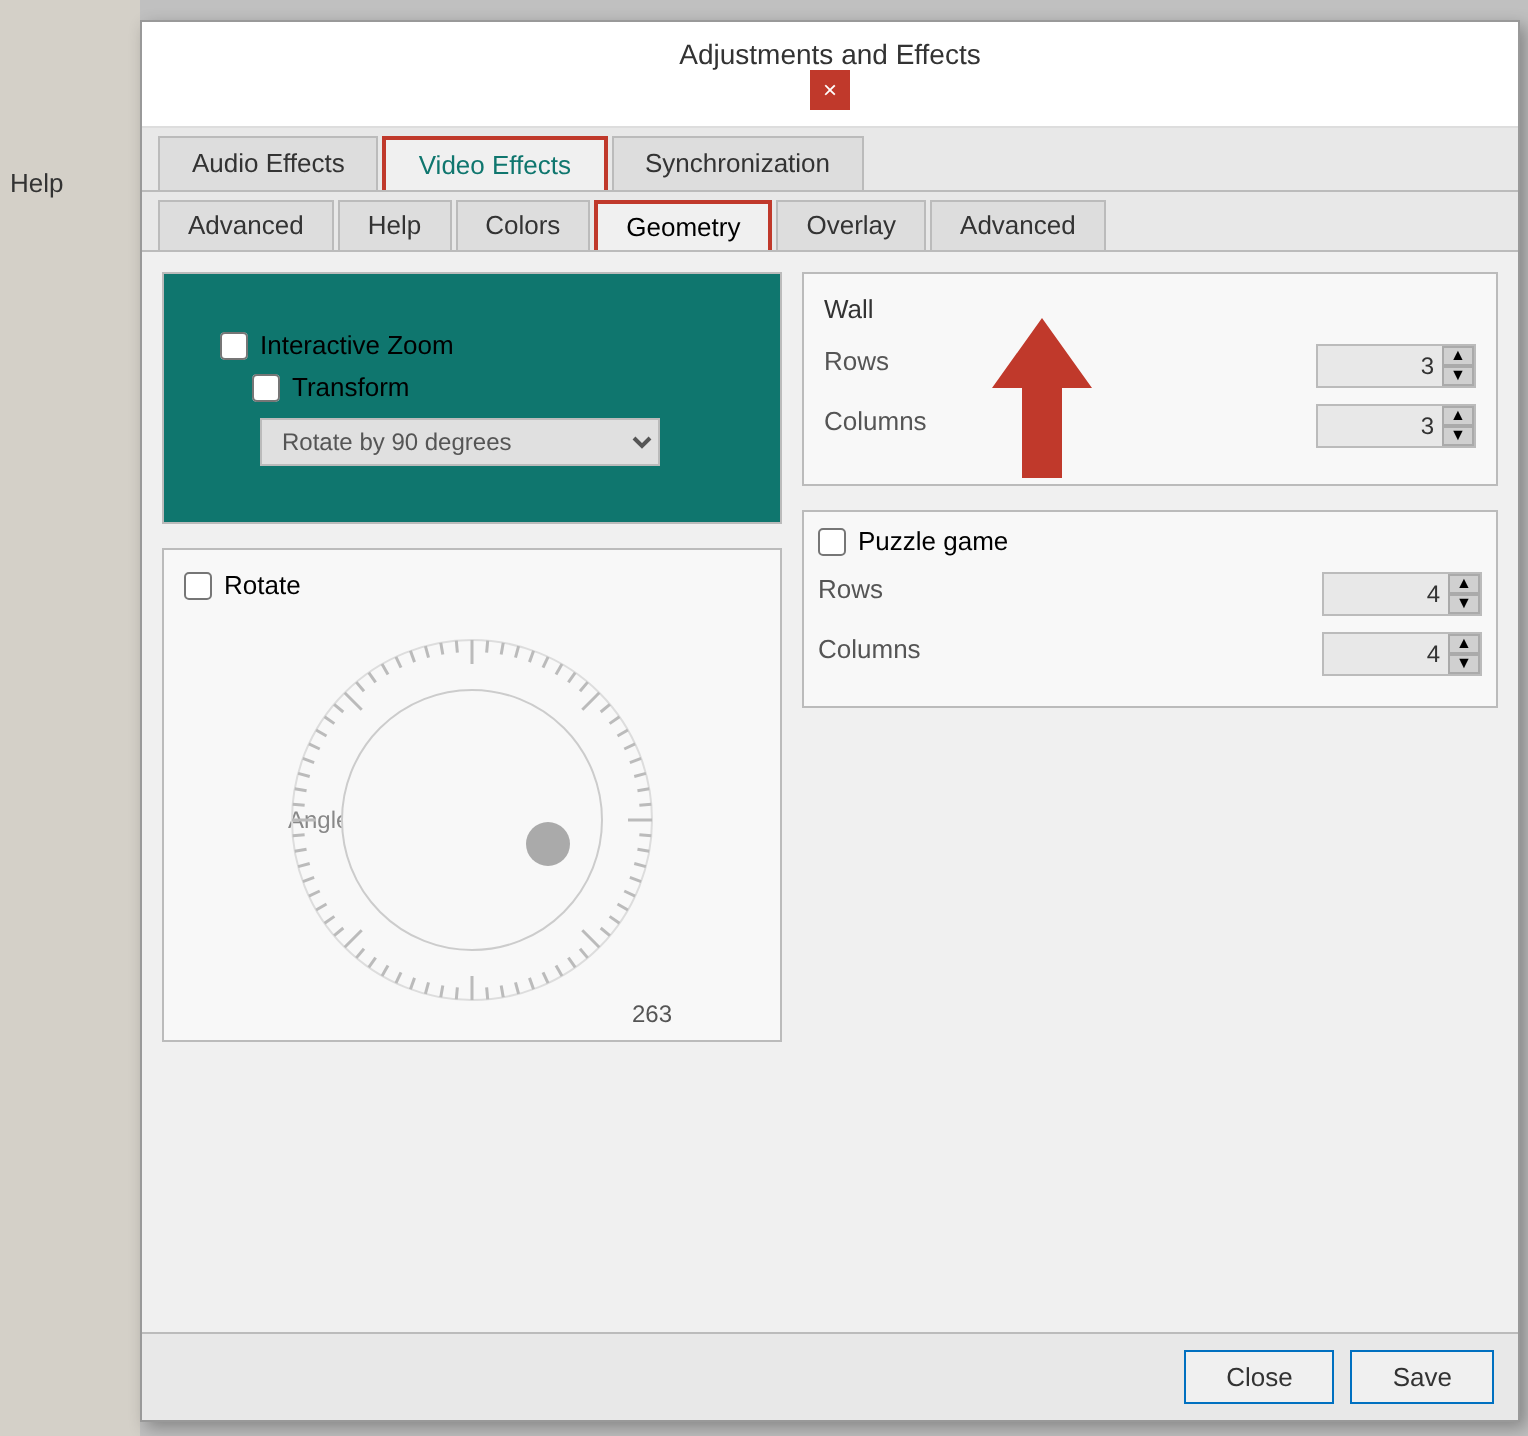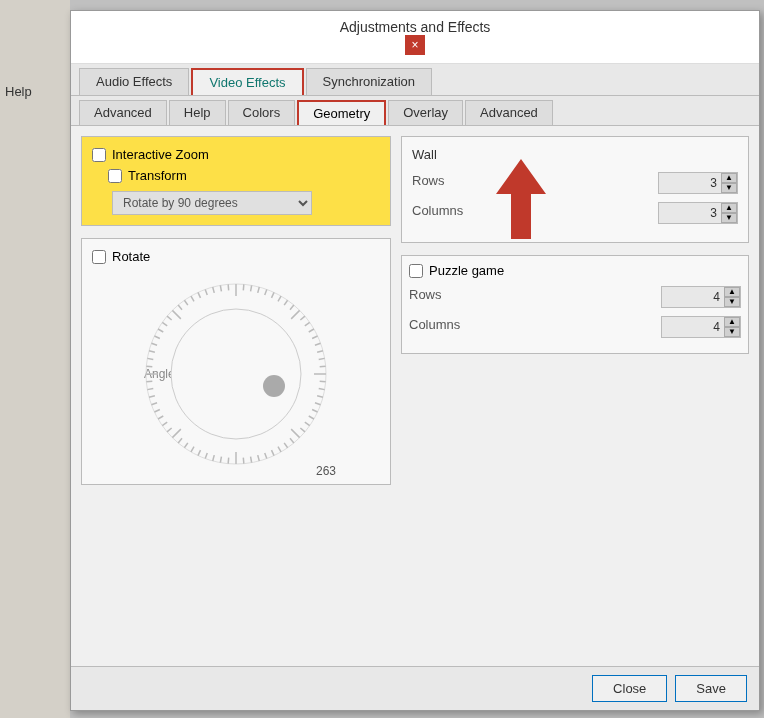--- a/index.html
+++ b/index.html
@@ -115,22 +115,22 @@
       gap: 8px;
     }
     .right-panel {
       flex: 1;
       display: flex;
       flex-direction: column;
       gap: 8px;
     }
     .panel-section {
       border: 1px solid #bbb;
-      background: #fde047;
-      padding: 10px;
+      background: #0f766e;
+      padding: 28px;
     }
     .checkbox-row {
       display: flex;
       align-items: center;
       gap: 6px;
       margin-bottom: 6px;
     }
     .checkbox-row input[type="checkbox"] {
       width: 14px;
       height: 14px;

